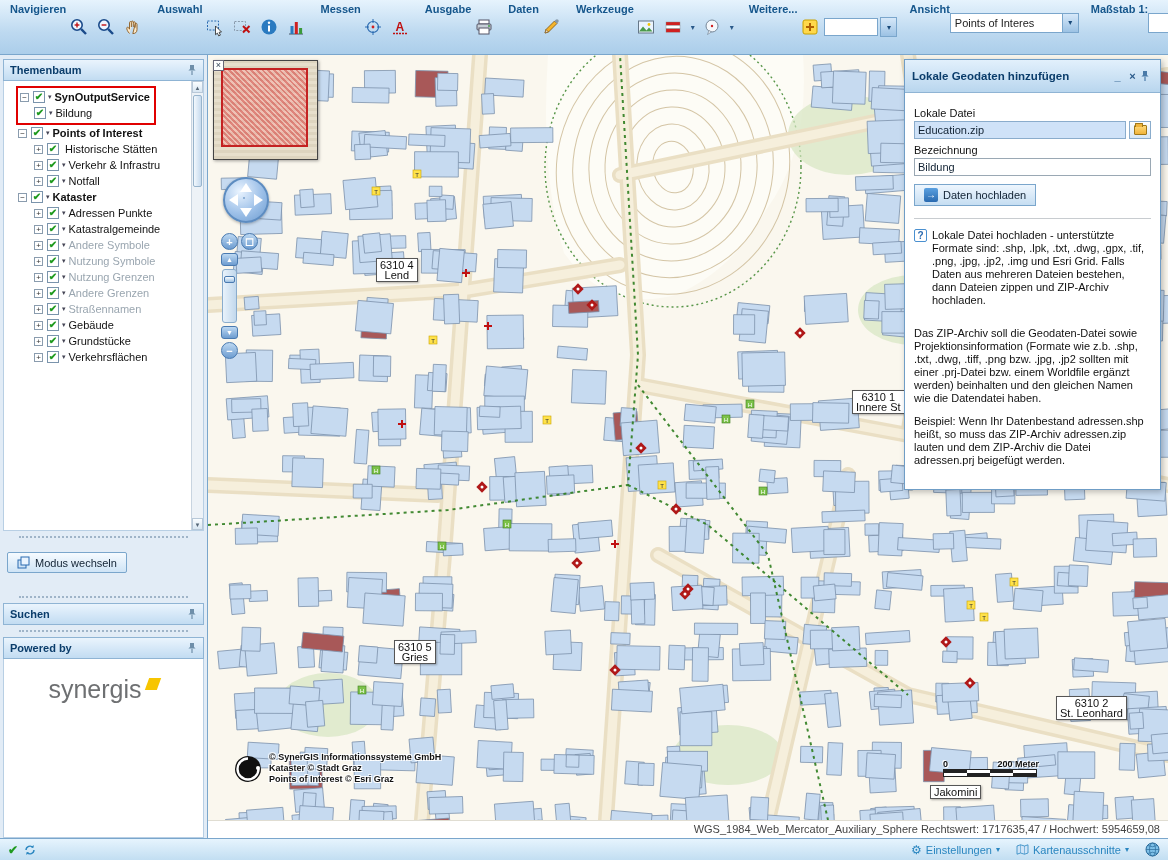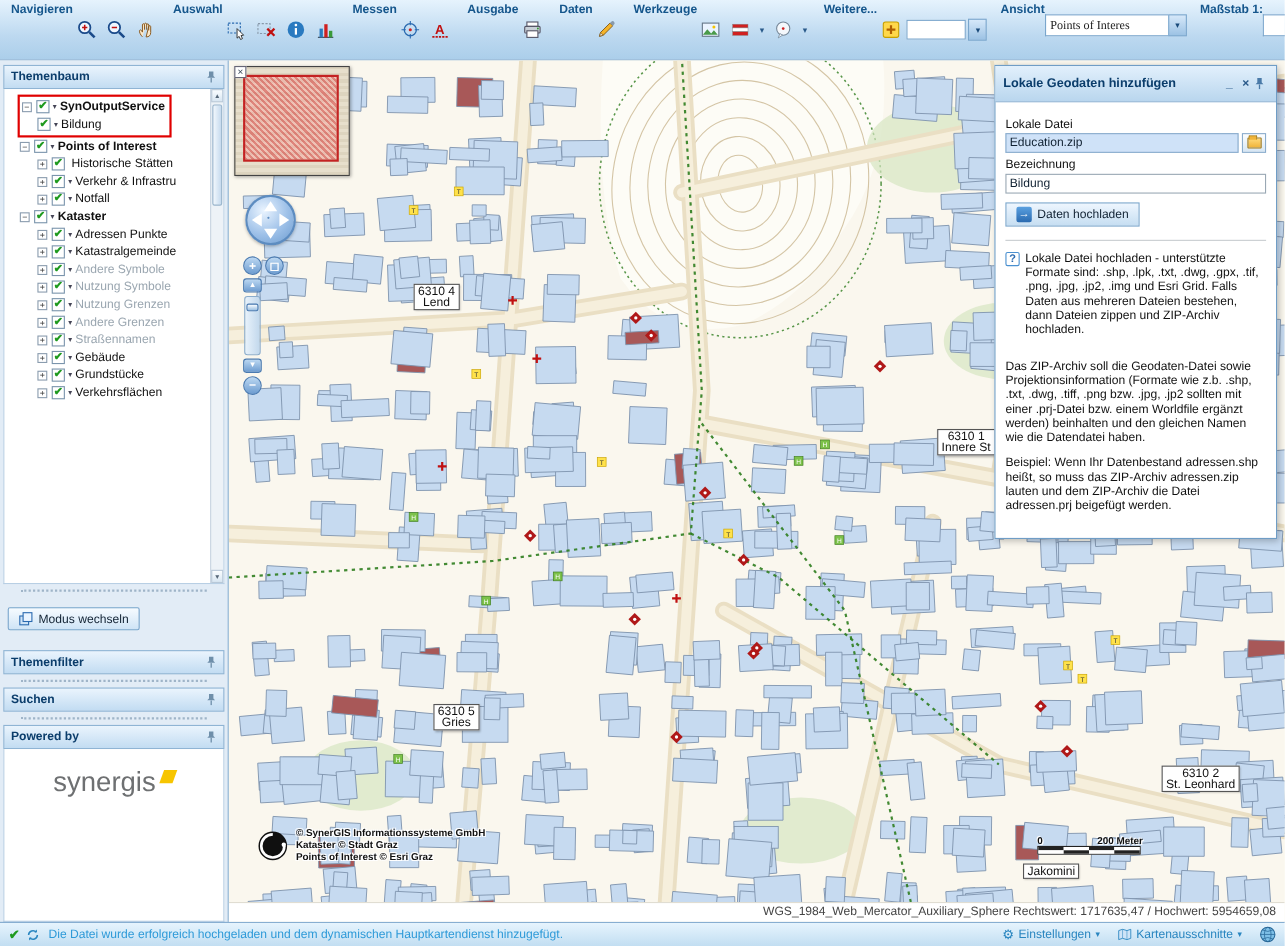--- a/index.html
+++ b/index.html
@@ -13,21 +13,21 @@
     border-bottom:1px solid #7aa6cc;display:flex;align-items:stretch;padding:0 4px;}
   .tgroup{display:flex;flex-direction:row;padding:2px 6px 2px;}
   .tlabel{color:#15568c;font-weight:bold;height:15px;line-height:15px;white-space:nowrap;}
   .ticons{display:flex;align-items:center;gap:2px;flex:1;}
   .tsep{width:1px;background:#93b4d2;margin:3px 0;}
   .tbtn{min-width:25px;height:26px;display:flex;align-items:center;justify-content:center;
     border:1px solid transparent;border-radius:2px;cursor:pointer;}
   .dd-mini{font-size:8px;color:#2a5a8a;width:10px;text-align:center;cursor:pointer;}
   .tspacer{flex:1;}
   .tinput{width:54px;height:18px;border:1px solid #7aa6cc;background:#fff;font-size:11px;padding:0 2px;}
-  .combo{display:flex;align-items:center;height:37px;margin-top:2px;font-family:Liberation Serif, serif;}
+  .combo{display:flex;align-items:center;height:37px;margin-top:2px;}
   .cval{background:#fff;border:1px solid #7aa6cc;border-right:none;height:20px;line-height:18px;
     padding:0 4px;overflow:hidden;white-space:nowrap;}
   .cbtn{width:17px;height:20px;background:linear-gradient(#d6e8f9,#9cc2e4);border:1px solid #7aa6cc;
     color:#1a4a7a;font-size:8px;display:flex;align-items:center;justify-content:center;cursor:pointer;flex:none;}
   .hbtn{width:22px;height:22px;border-radius:11px;background:linear-gradient(#ffffff,#d2e6f7);
     border:1px solid #7aa6cc;color:#1a5ac0;font-weight:bold;font-size:13px;display:flex;
     align-items:center;justify-content:center;margin-top:1px;cursor:pointer;}
 
   
   .sidebar{position:absolute;left:0;top:55px;width:208px;bottom:22px;background:#e2ecf6;
@@ -499,29 +499,20 @@
         <svg width="13" height="13" viewBox="0 0 13 13">
           <rect x="1" y="4" width="8" height="8" fill="#cfe4f7" stroke="#2a6ab0"></rect>
           <rect x="4" y="1" width="8" height="8" fill="#eaf4ff" stroke="#2a6ab0"></rect>
         </svg>
         <span>Modus wechseln</span>
       </button>
     </div>
 
     <div class="flex-gap"></div>
 
-    <div class="shead">
-      <span>Themenfilter</span>
-      <span class="pinbtn">
-        <svg width="10" height="12" viewBox="0 0 10 12">
-          <path d="M3 1 h4 v4 l1.6 1.6 h-7.2 L3 5z" fill="#6f8faa"></path>
-            <rect x="4.4" y="6.8" width="1.2" height="4.2" fill="#6f8faa"></rect>
-        </svg>
-      </span>
-    </div>
     <div class="gripper"></div>
 
     <div class="shead">
       <span>Suchen</span>
       <span class="pinbtn">
         <svg width="10" height="12" viewBox="0 0 10 12">
           <path d="M3 1 h4 v4 l1.6 1.6 h-7.2 L3 5z" fill="#6f8faa"></path>
             <rect x="4.4" y="6.8" width="1.2" height="4.2" fill="#6f8faa"></rect>
         </svg>
       </span>
@@ -1440,21 +1431,20 @@
     </div>
   </div>
 
   <div class="statusbar">
     <span class="sb-check">✔</span>
     <svg width="12" height="12" viewBox="0 0 12 12">
       <path d="M2 6 a4 4 0 0 1 7-2.5 M10 6 a4 4 0 0 1 -7 2.5" fill="none" stroke="#2a86c0" stroke-width="1.4"></path>
       <path d="M9.6 1 v2.6 h-2.6z" fill="#2a86c0"></path>
         <path d="M2.4 11 V8.4 h2.6z" fill="#2a86c0"></path>
     </svg>
-    <span class="sb-msg">Die Datei wurde erfolgreich hochgeladen und dem dynamischen Hauptkartendienst hinzugefügt.</span>
     <span class="sb-right">
       <span class="sb-item">
         <span class="gear">⚙</span>
         <span>Einstellungen</span>
         <span class="dd8">▾</span>
       </span>
       <span class="sb-item">
         <svg width="13" height="11" viewBox="0 0 13 11">
           <path d="M1 2 l3.5-1.2 4 1.2 L12 .8 V9 l-3.5 1.2 -4-1.2 L1 10.2z" fill="#cfe4f7" stroke="#2a86c0" stroke-width="0.8"></path>
           <line x1="4.5" y1="0.8" x2="4.5" y2="9" stroke="#2a86c0" stroke-width="0.5"></line>

